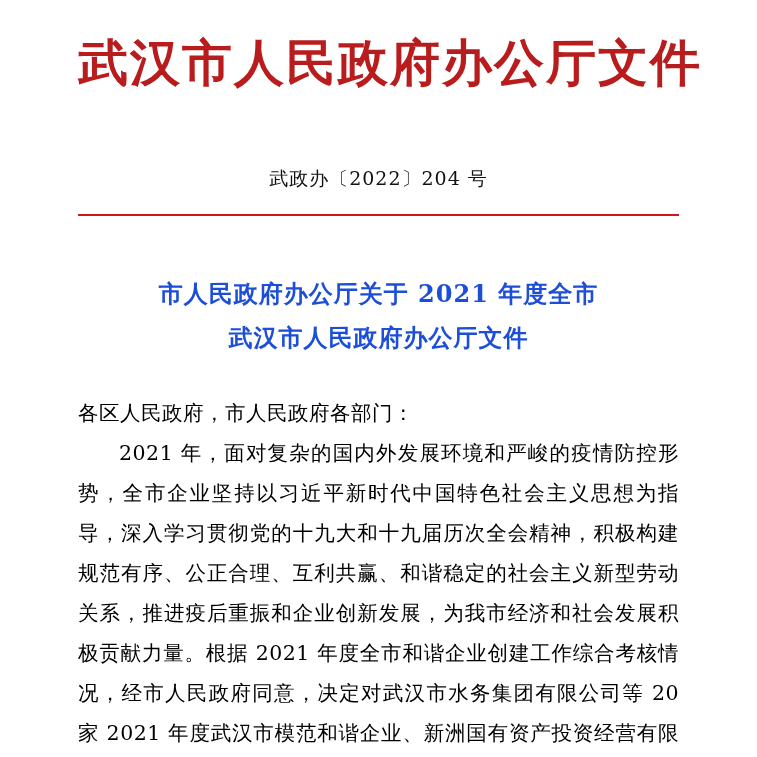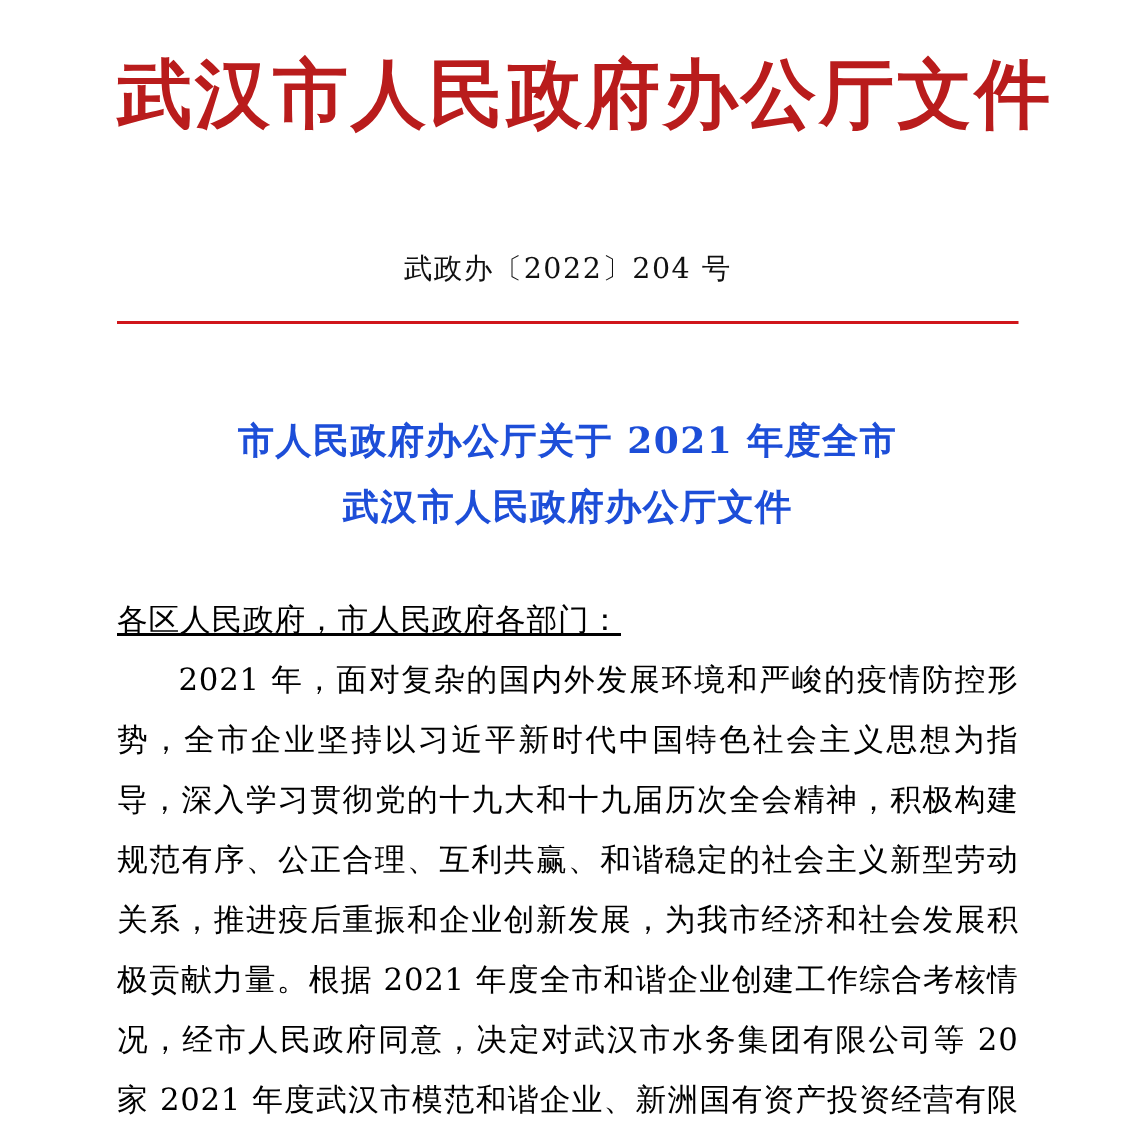--- a/index.html
+++ b/index.html
@@ -61,21 +61,20 @@
   .body-block {
     margin-top: 34px;
     font-size: 20.5px;
     line-height: 1.95;
     letter-spacing: 0.5px;
     text-align: justify;
     color: #000;
   }
   .salutation {
     display: block;
-    text-decoration: underline;
   }
   .para {
     display: block;
     text-indent: 2em;
   }
 </style>
 </head>
 <body>
 
 <div class="page">

